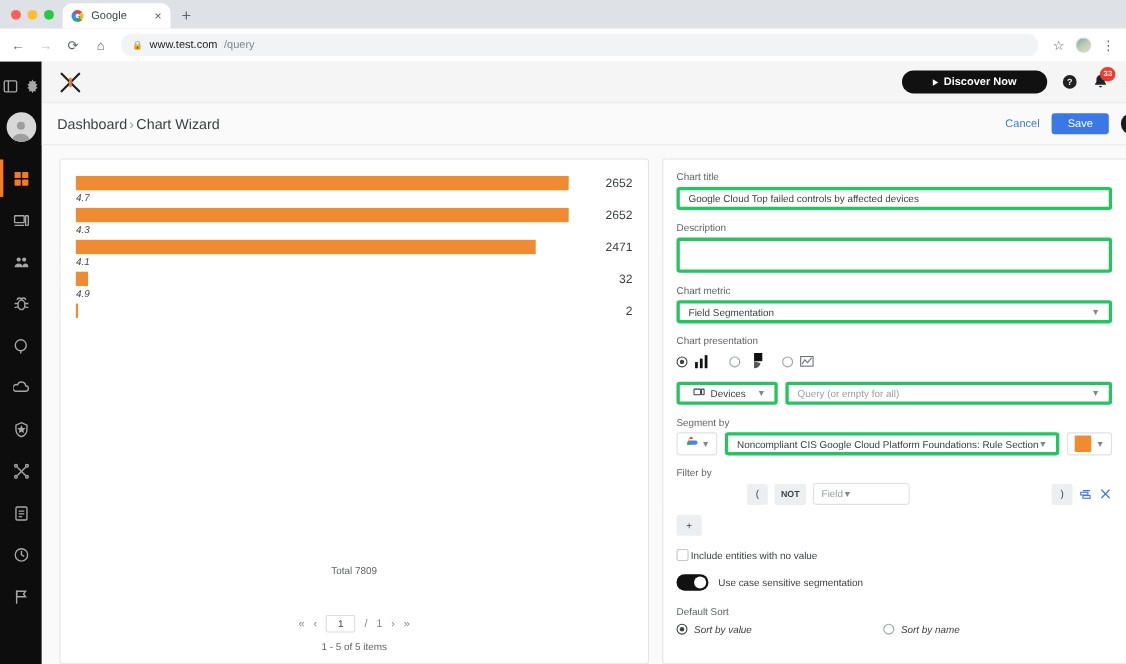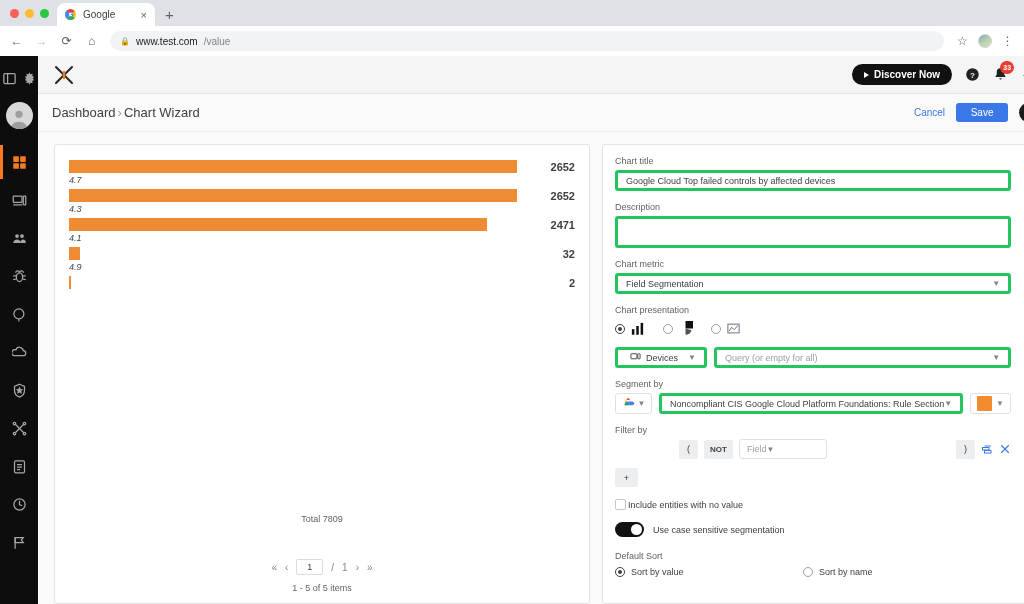--- a/index.html
+++ b/index.html
@@ -87,21 +87,21 @@
 
   .topbar {
     height: 38px; background: #f5f5f5; border-bottom: 1px solid #e8e8e8;
     display: flex; align-items: center; padding: 0 14px;
   }
   .logo-x { width: 24px; height: 24px; }
   .topbar-spacer { flex: 1; }
   .topbar-right { display: flex; align-items: center; gap: 13px; }
   .discover-btn {
     background: #111; color: #fff; border-radius: 13px;
-    height: 21px; padding: 0 12px;
+    height: 21px; padding: 0 28px;
     display: flex; align-items: center; gap: 5px;
     font-size: 10px; font-weight: bold; cursor: pointer;
   }
   .play-tri {
     width: 0; height: 0; border-left: 5px solid #fff;
     border-top: 3.5px solid transparent; border-bottom: 3.5px solid transparent;
   }
   .tb-ico { position: relative; color: #202124; display: flex; align-items: center; }
   .tb-ico svg { width: 15px; height: 15px; }
   .badge {
@@ -139,21 +139,21 @@
     width: 536px; background: #fff; border: 1px solid #e4e4e4; border-radius: 3px;
     display: flex; flex-direction: column; padding: 12px 14px 0;
   }
   .bars { padding-top: 3px; }
   .bar-row { display: flex; align-items: flex-start; }
   .bar-left { flex: 1; font-style: italic; }
   .bar-fill { background: #ee8b33; height: 13px; }
   .bar-lbl { font-size: 9px; color: #444; padding: 2px 0 4px; }
   .bar-val {
     width: 58px; text-align: right; font-size: 11px; color: #3c4043;
-    font-weight: bold; padding-top: 1px;
+    font-weight: normal; padding-top: 1px;
   }
   .total { text-align: center; font-size: 9px; color: #5f6368; margin-top: 225px; }
   .pager {
     display: flex; align-items: center; justify-content: center; gap: 8px;
     margin-top: 35px; font-size: 10px; color: #80868b;
   }
   .pager-ico { cursor: pointer; }
   .pagebox {
     border: 1px solid #dadce0; border-radius: 2px; width: 27px; height: 16px;
     display: flex; align-items: center; justify-content: center;
@@ -236,21 +236,21 @@
     width: 29px; height: 15px; border-radius: 8px; background: #111;
     position: relative; flex: none; cursor: pointer;
   }
   .toggle::after {
     content: ""; position: absolute; top: 2px; right: 2px;
     width: 11px; height: 11px; border-radius: 50%; background: #fff;
   }
   .sort-row { display: flex; margin-top: 6px; }
   .sort-opt { display: flex; align-items: center; gap: 6px; cursor: pointer; }
   .sort-opt:first-child { width: 188px; }
-  .sort-lbl { font-size: 9px; color: #3c4043; }
+  .sort-lbl { font-size: 9px; color: #3c4043; font-style: italic; }
   .mt14 { margin-top: 14px; }
 </style>
 </head>
 <body>
 
 <div class="browser-chrome">
   <div class="tabstrip">
     <div class="traffic">
       <div class="dot red"></div>
       <div class="dot yellow"></div>
@@ -264,21 +264,21 @@
     <span class="newtab">+</span>
   </div>
   <div class="omnibar">
     <span class="nav-ico">←</span>
     <span class="nav-ico dim">→</span>
     <span class="nav-ico">⟳</span>
     <span class="nav-ico">⌂</span>
     <div class="urlbox">
       <span class="lock">🔒</span>
       <span>www.test.com</span>
-        <span class="url-dim">/value</span>
+        <span class="url-dim">/query</span>
     </div>
     <div class="omni-right">
       <span class="nav-ico">☆</span>
       <span class="avatar-mini"></span>
       <span class="nav-ico">⋮</span>
     </div>
   </div>
 </div>
 
 <div class="app">

